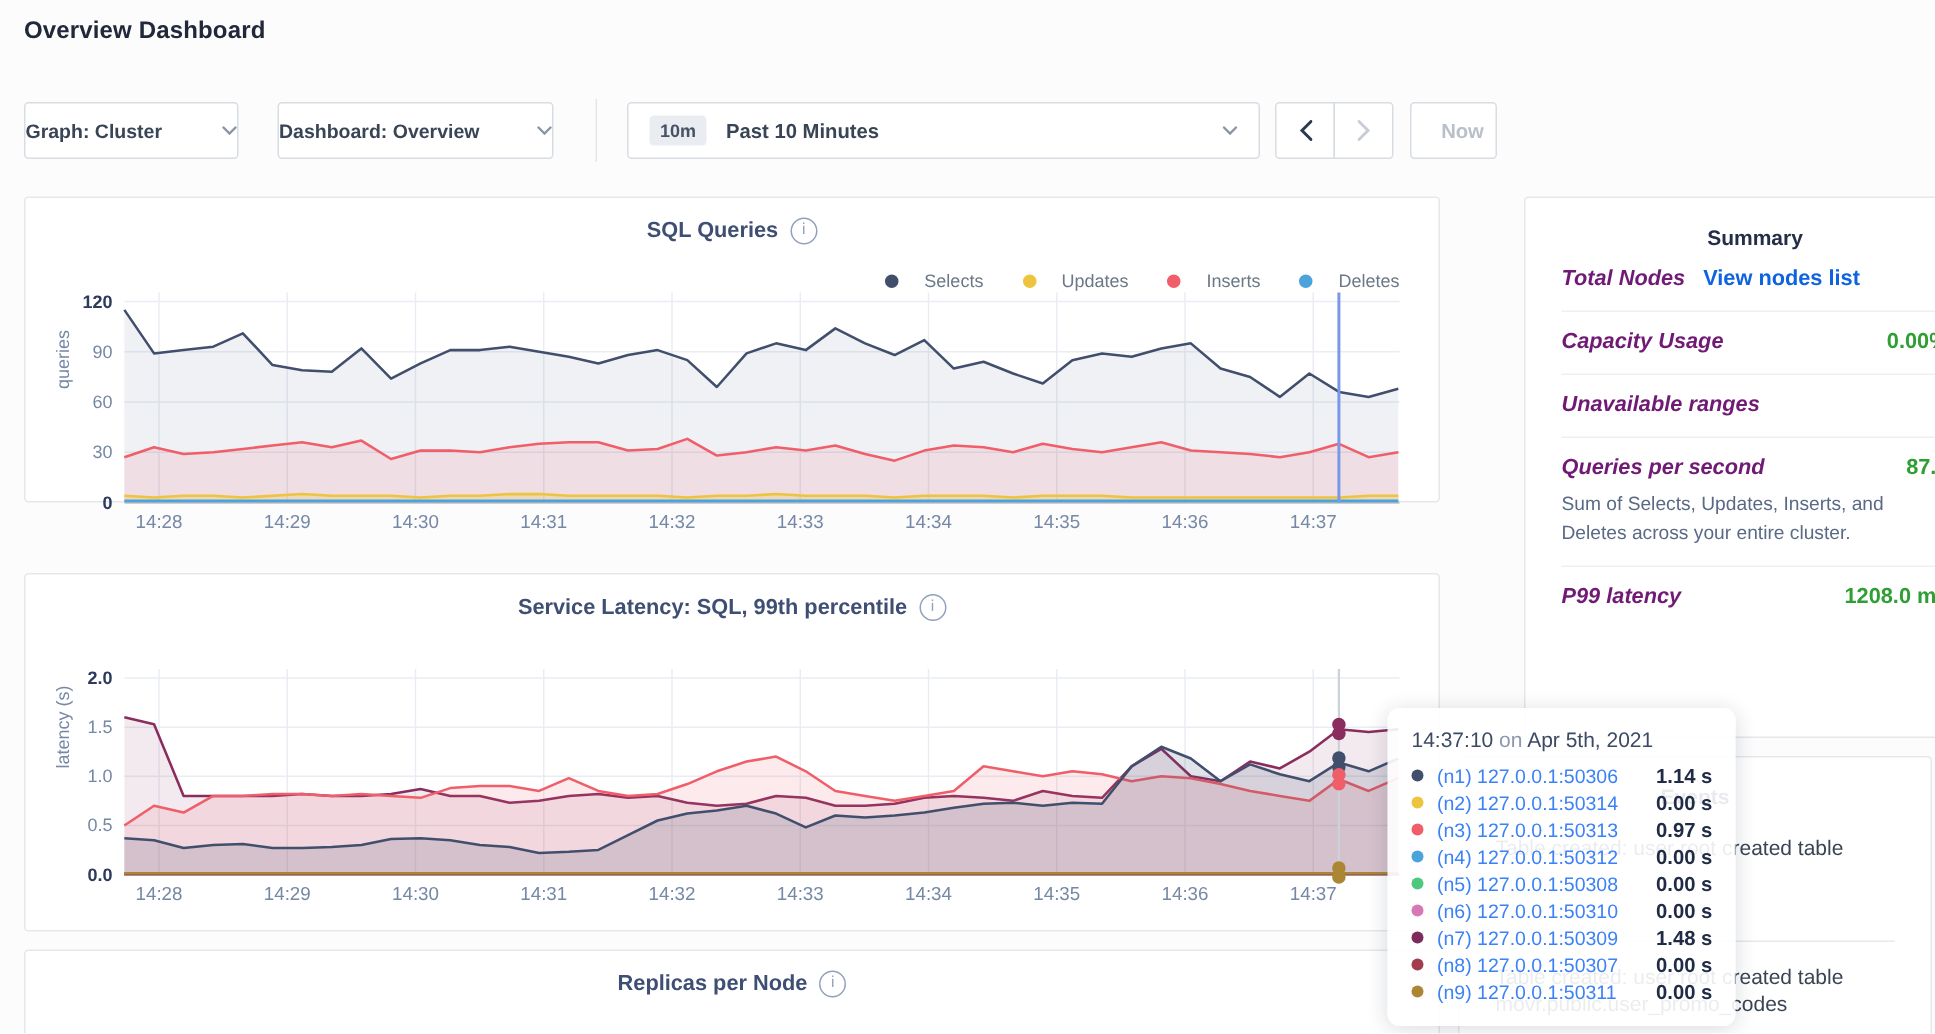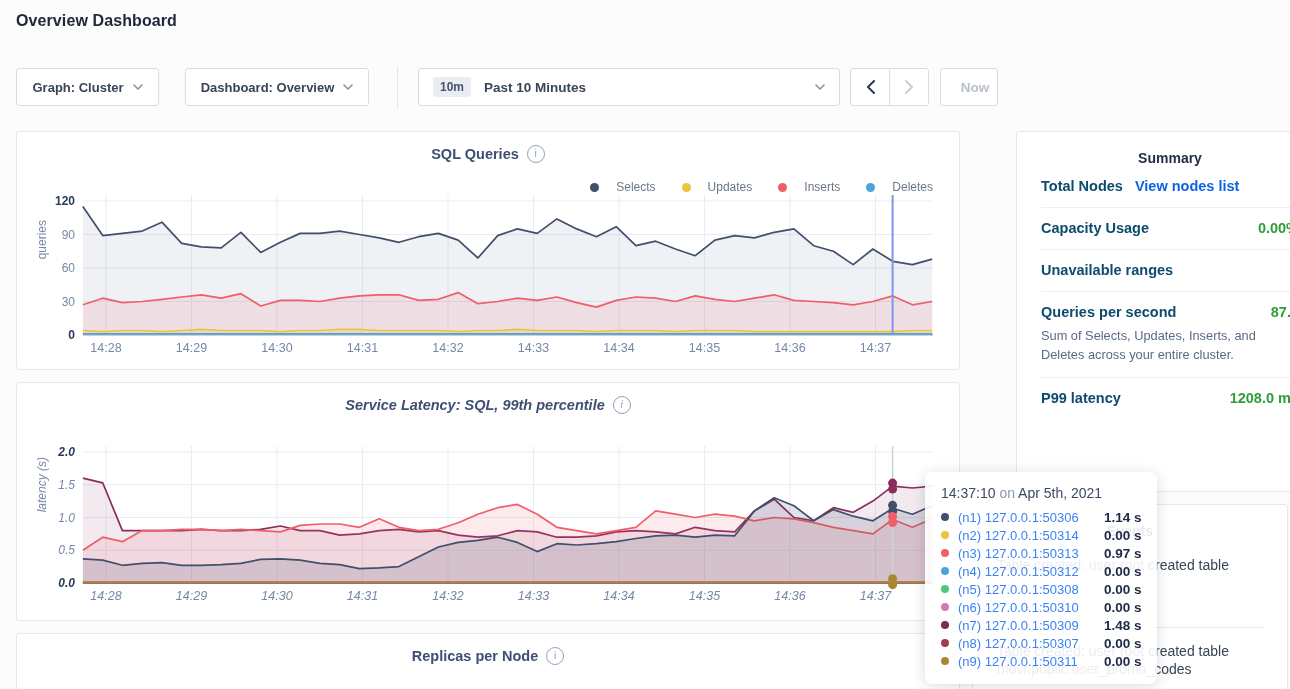--- a/index.html
+++ b/index.html
@@ -3,57 +3,57 @@
 <meta charset="utf-8">
 <style>
   html,body{margin:0;padding:0;background:#fff;}
   #app{position:relative;width:1290px;height:689px;overflow:hidden;background:#fcfcfd;
        font-family:"Liberation Sans","DejaVu Sans",sans-serif;color:#394455;}
   .card{position:absolute;background:#fff;border:1px solid #e4e7ec;border-radius:3px;box-sizing:border-box;}
   
   #page-title{position:absolute;left:16px;top:12px;font-size:16px;font-weight:600;color:#20283a;letter-spacing:.1px;}
   
   .ctrl{position:absolute;top:68px;height:38px;background:#fff;border:1px solid #d8dde4;border-radius:3px;
-        display:flex;align-items:center;justify-content:center;gap:9px;font-weight:bold;font-size:13px;
+        display:flex;align-items:center;justify-content:space-between;gap:9px;font-weight:bold;font-size:13px;
         color:#394455;cursor:pointer;box-sizing:border-box;}
   #dd-graph{left:16px;width:143px;}
   #dd-dashboard{left:185px;width:184px;}
   #toolbar-divider{position:absolute;left:397px;top:66px;width:1px;height:42px;background:#e2e6ea;}
   #time-selector{left:418px;width:422px;justify-content:flex-start;padding:0 14px;align-items:center;}
   .range-badge{background:#e9edf2;border-radius:3px;font-size:12px;font-weight:bold;padding:3px 7px;color:#475266;}
   #time-selector .lbl{margin-left:4px;font-size:13.5px;}
   #time-selector .chev{margin-left:auto;}
   .nav-btn{position:absolute;top:68px;width:40px;height:38px;background:#fff;border:1px solid #d8dde4;
            display:flex;align-items:center;justify-content:center;box-sizing:border-box;cursor:pointer;}
   #nav-prev{left:850px;border-radius:3px 0 0 3px;}
   #nav-next{left:889px;border-radius:0 3px 3px 0;}
   #now-btn{left:940px;width:58px;color:#b9c0ca;font-size:13.5px;padding-left:12px;}
   
-  #panel-sql{left:16px;top:131px;width:944px;height:239px;}
-  #panel-latency{left:16px;top:382px;width:944px;height:239px;font-style:italic;}
+  #panel-sql{left:16px;top:131px;width:944px;height:204px;}
+  #panel-latency{left:16px;top:382px;width:944px;height:239px;}
   #panel-replicas{left:16px;top:633px;width:944px;height:120px;}
   .chart-title-row{position:absolute;top:13px;left:0;width:100%;display:flex;align-items:center;
                    justify-content:center;gap:8px;font-weight:bold;font-size:14.5px;color:#3e4f73;}
   .info-icon{width:16px;height:16px;border:1px solid #93a1bb;border-radius:50%;color:#93a1bb;
              font-size:10.5px;line-height:15px;text-align:center;font-weight:normal;cursor:pointer;}
   .legend{position:absolute;top:48px;right:26px;display:flex;gap:26px;font-size:12px;color:#6b7886;}
   .lg-item{display:flex;align-items:center;gap:17px;cursor:pointer;}
   .lg-dot{width:9px;height:9px;border-radius:50%;}
   .ylab{position:absolute;writing-mode:vertical-rl;transform:rotate(180deg);font-size:12px;color:#7688a6;}
   .chart-svg{position:absolute;left:8px;top:61px;font-family:inherit;}
   .xt{font-size:12.5px;fill:#7688a6;}
   .yt{font-size:12px;fill:#7688a6;}
   .ytb{font-size:12px;font-weight:bold;fill:#2c3a5c;}
   
   #summary-panel{left:1016px;top:131px;width:308px;height:361px;overflow:hidden;}
   .panel-title{position:relative;margin-top:18px;text-align:center;font-weight:bold;font-size:14px;color:#242f47;}
   .sblock{margin:0 24px;padding:12px 0 13px;}
   .bt{border-top:1px solid #eceff3;}
   .srow{display:flex;align-items:baseline;}
-  .slabel{font-weight:bold;font-size:14.5px;color:#0c4a6e;}
+  .slabel{font-weight:bold;font-size:14.5px;color:#701a75;font-style:italic;}
   .slink{font-weight:bold;font-size:14.5px;color:#0d63e0;margin-left:12px;text-decoration:none;cursor:pointer;}
   .sval{margin-left:auto;font-weight:bold;font-size:14.5px;color:#2f9e33;}
   .sdesc{margin-top:6px;font-size:12.8px;line-height:1.5;color:#5a6a85;}
   #summary-panel .sblock:first-of-type{padding-top:16px;}
   
   #events-panel{left:972px;top:504px;width:316px;height:240px;}
   .ev-line{position:absolute;left:24px;right:24px;font-size:14px;color:#394455;white-space:nowrap;overflow:hidden;}
   #ev-divider{position:absolute;left:24px;right:24px;top:122px;border-top:1px solid #e5e9ee;}
   
   #tooltip{position:absolute;left:925px;top:472px;width:232px;height:212px;z-index:30;

